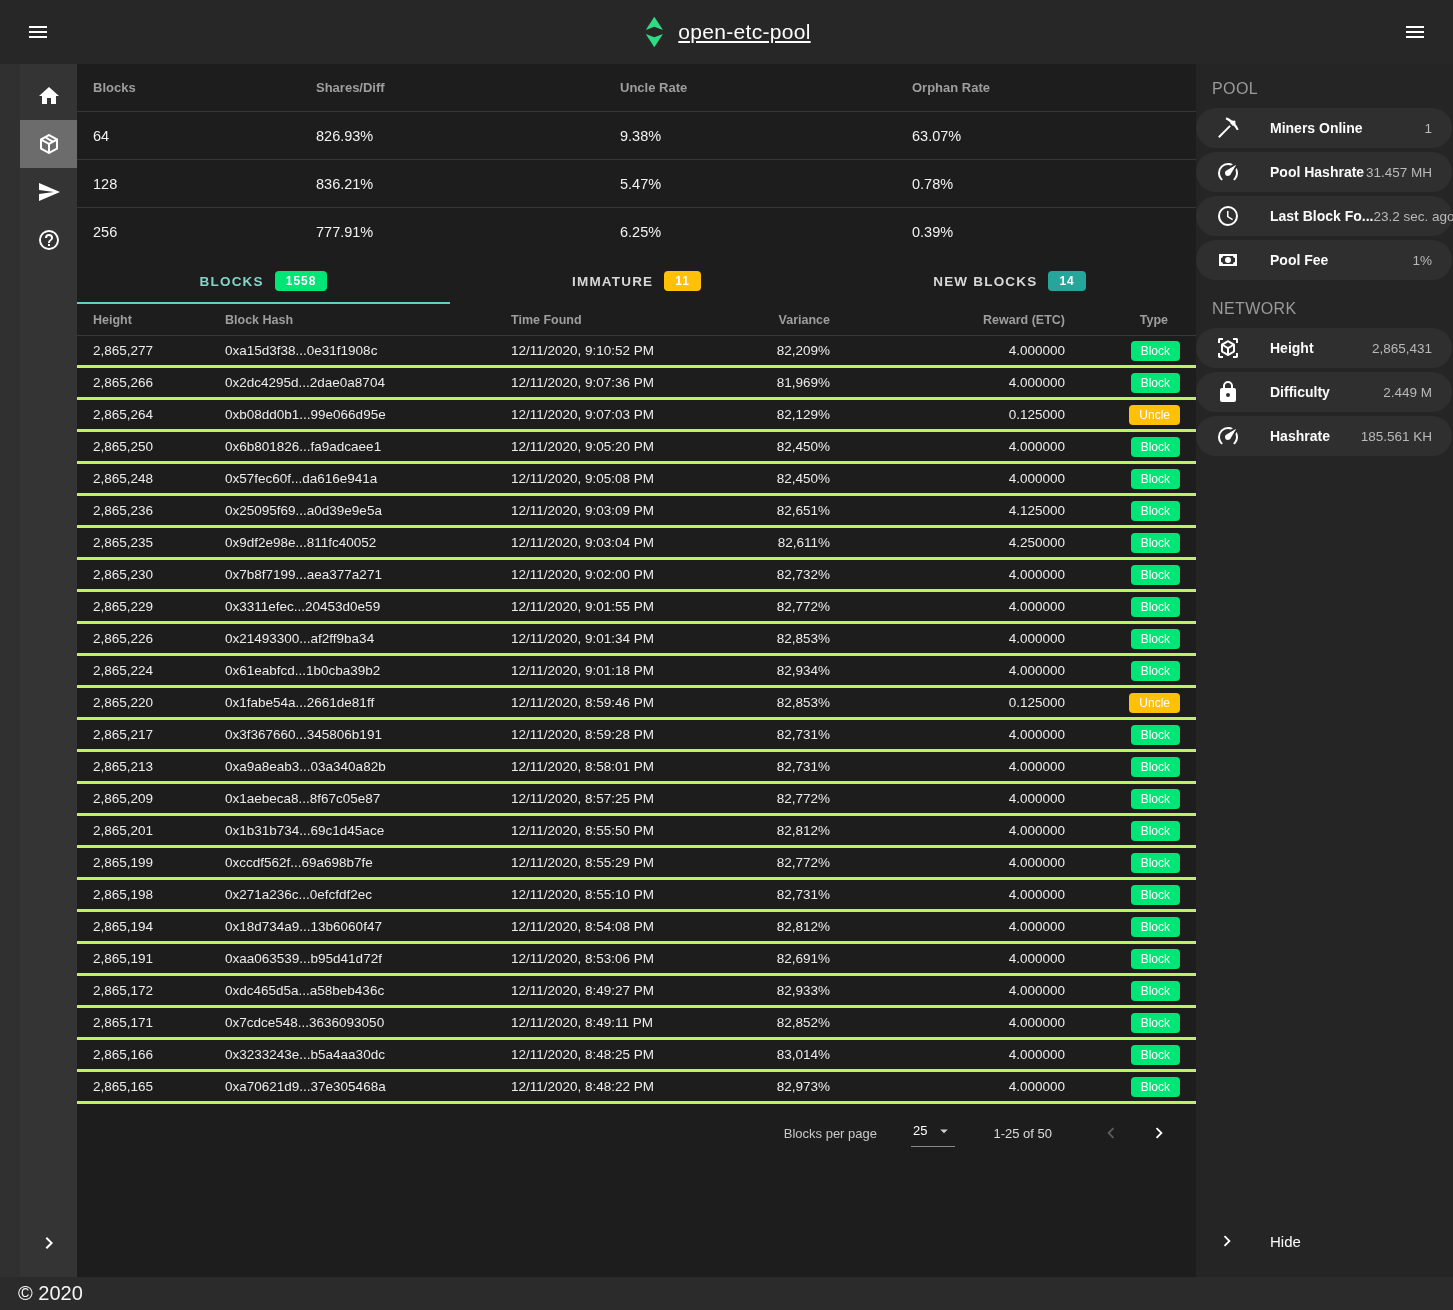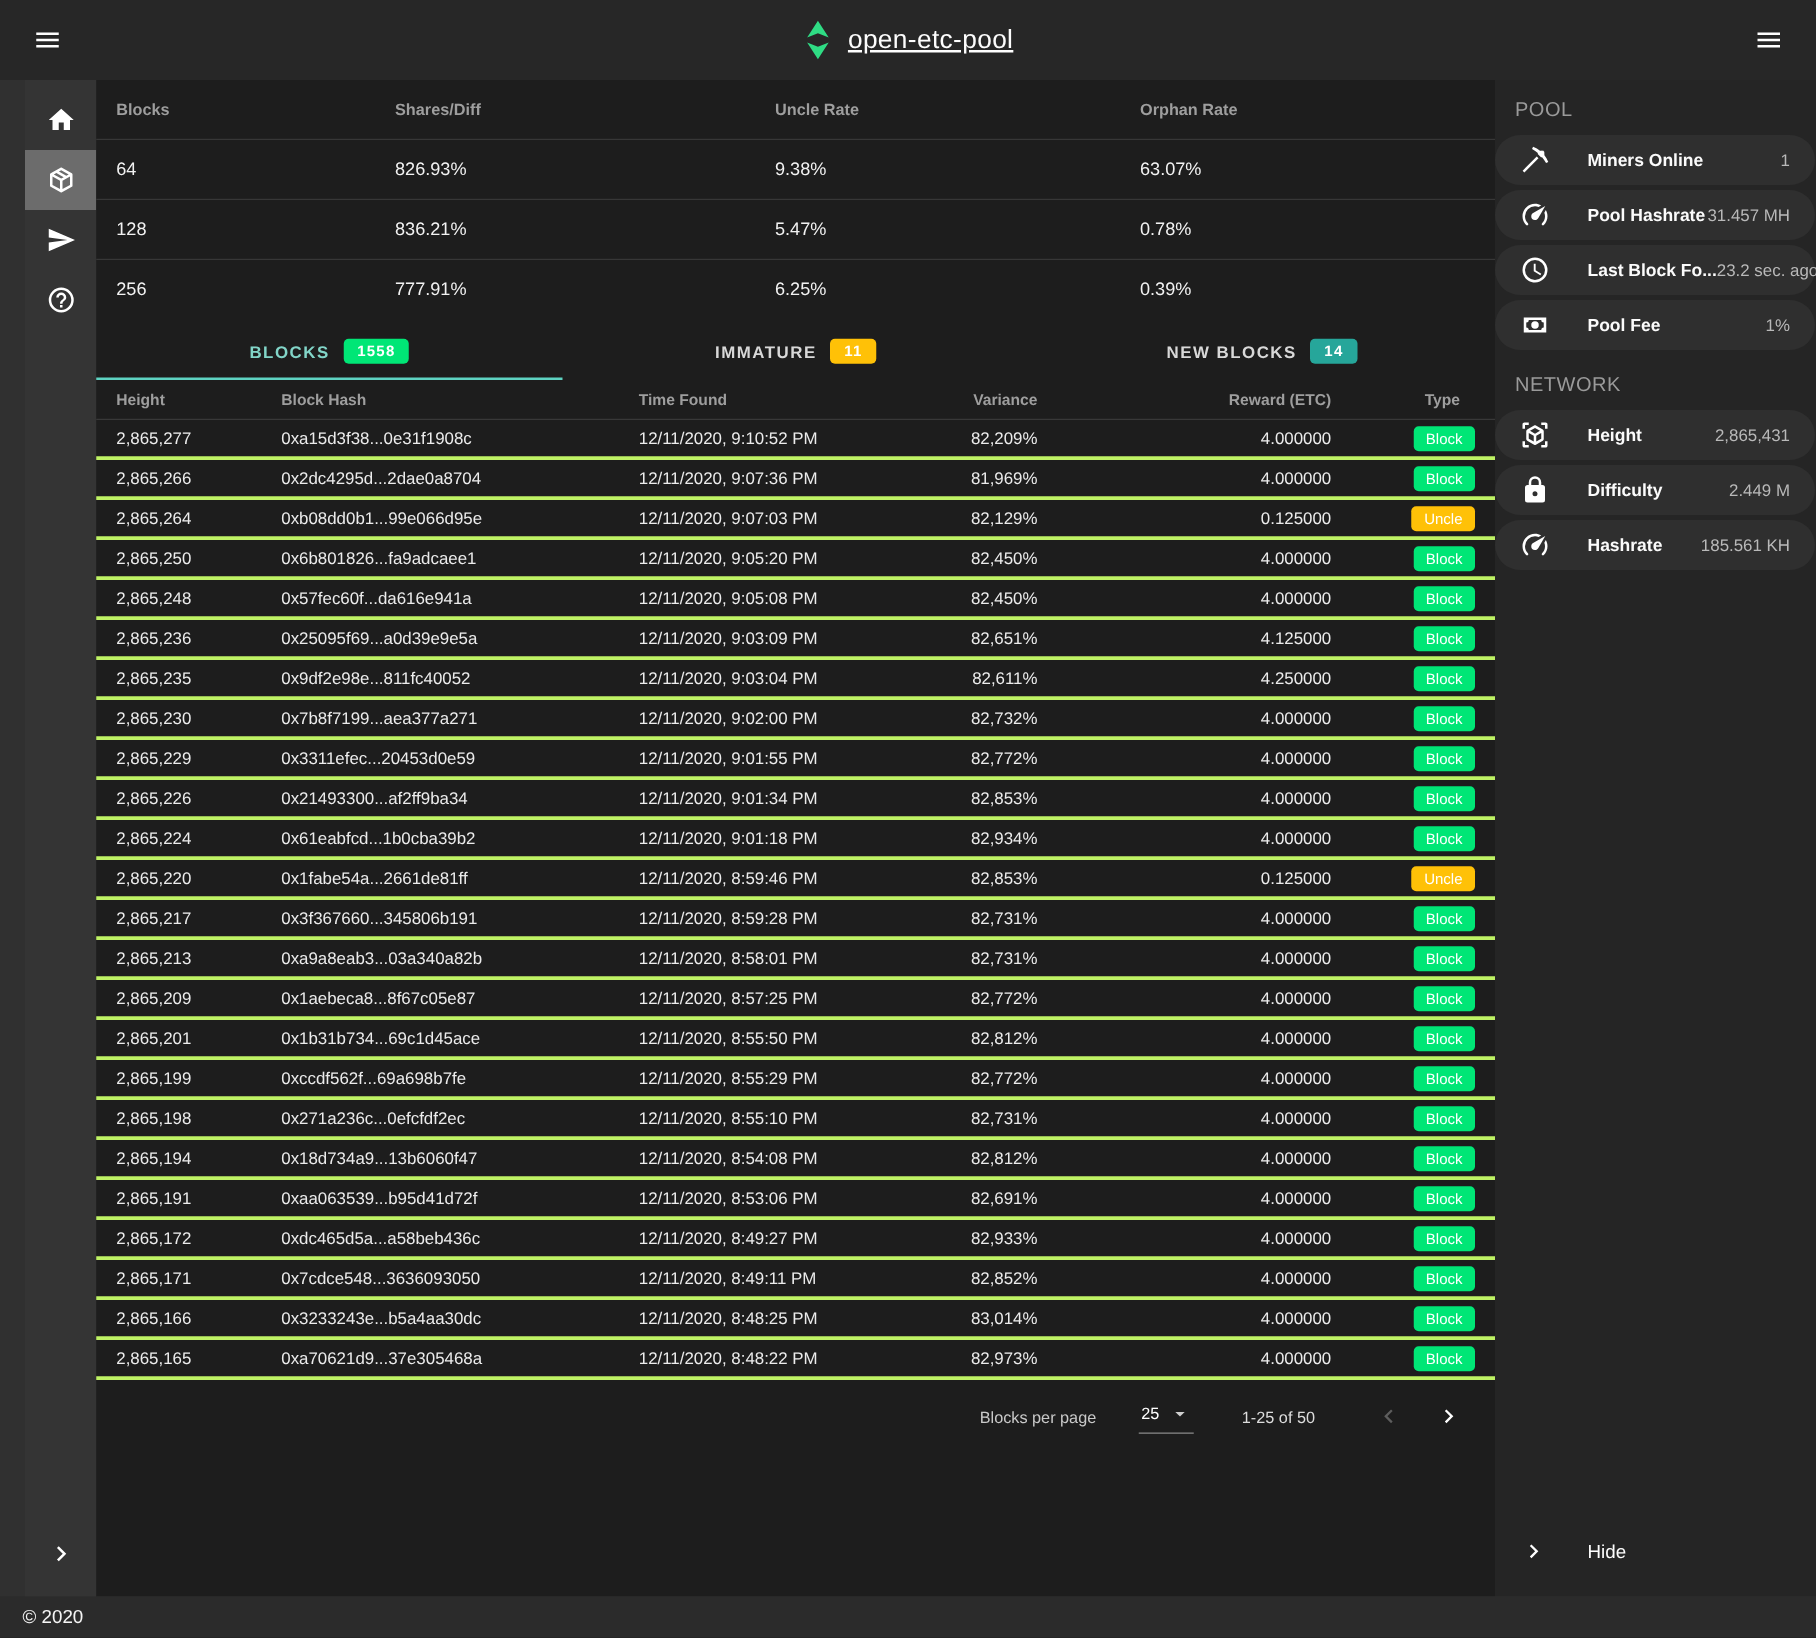--- a/index.html
+++ b/index.html
@@ -95,21 +95,21 @@
   .pill .p-icon svg{width:24px; height:24px;}
   .p-label{margin-left:30px; font-size:14px; font-weight:700; color:#fbfbfb; white-space:nowrap;}
   .p-value{flex:1; text-align:right; font-size:13.5px; color:#b9b9b9; white-space:nowrap;}
   .hide-row{margin-top:auto; margin-bottom:12px; height:48px; display:flex; align-items:center;
     padding:0 20px; cursor:pointer;}
   .hide-row svg{width:22px; height:22px; color:#fff;}
   .hide-label{margin-left:32px; font-size:15px; color:#fdfdfd;}
 
   
   .footer{height:33px; background:#2b2b2b; display:flex; align-items:center;
-    padding-left:18px; font-size:15px; color:#f5f5f5;}
+    padding-left:18px; font-size:20px; color:#f5f5f5;}
 </style>
 </head>
 <body>
 
 <header class="topbar">
   <button class="icon-btn">
     <svg viewBox="0 0 24 24" width="24" height="24">
         <path d="M3,6H21V8H3V6M3,11H21V13H3V11M3,16H21V18H3V16Z"></path>
       </svg>
   </button>

